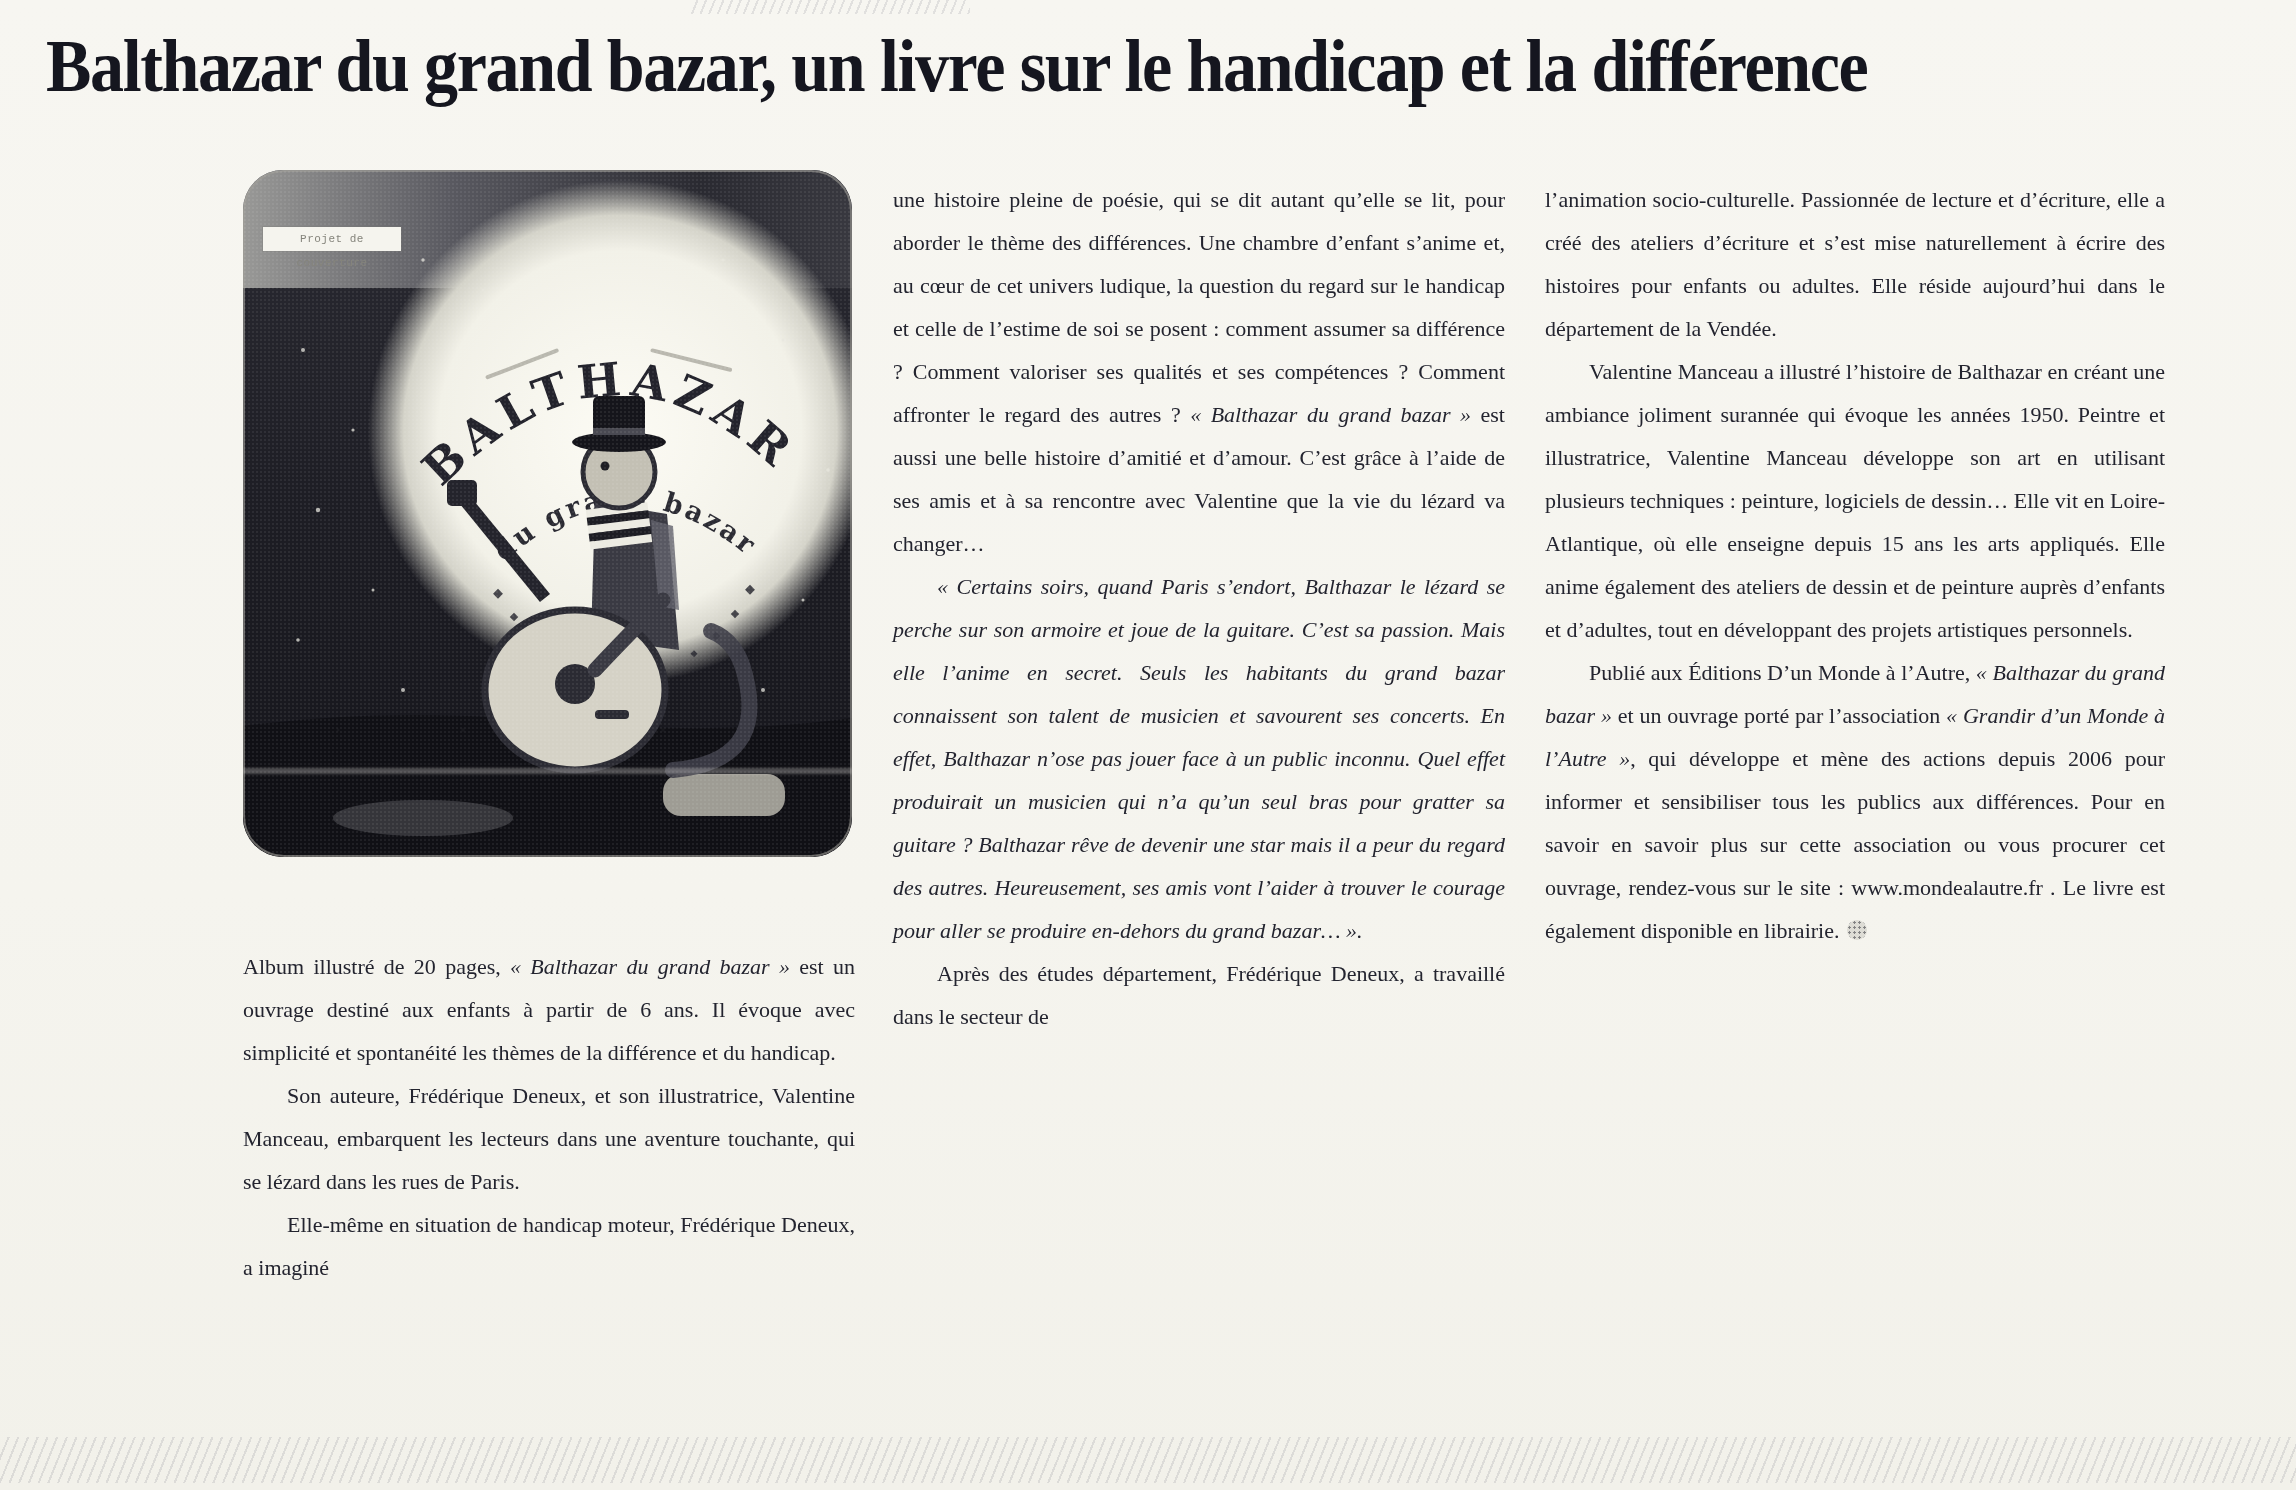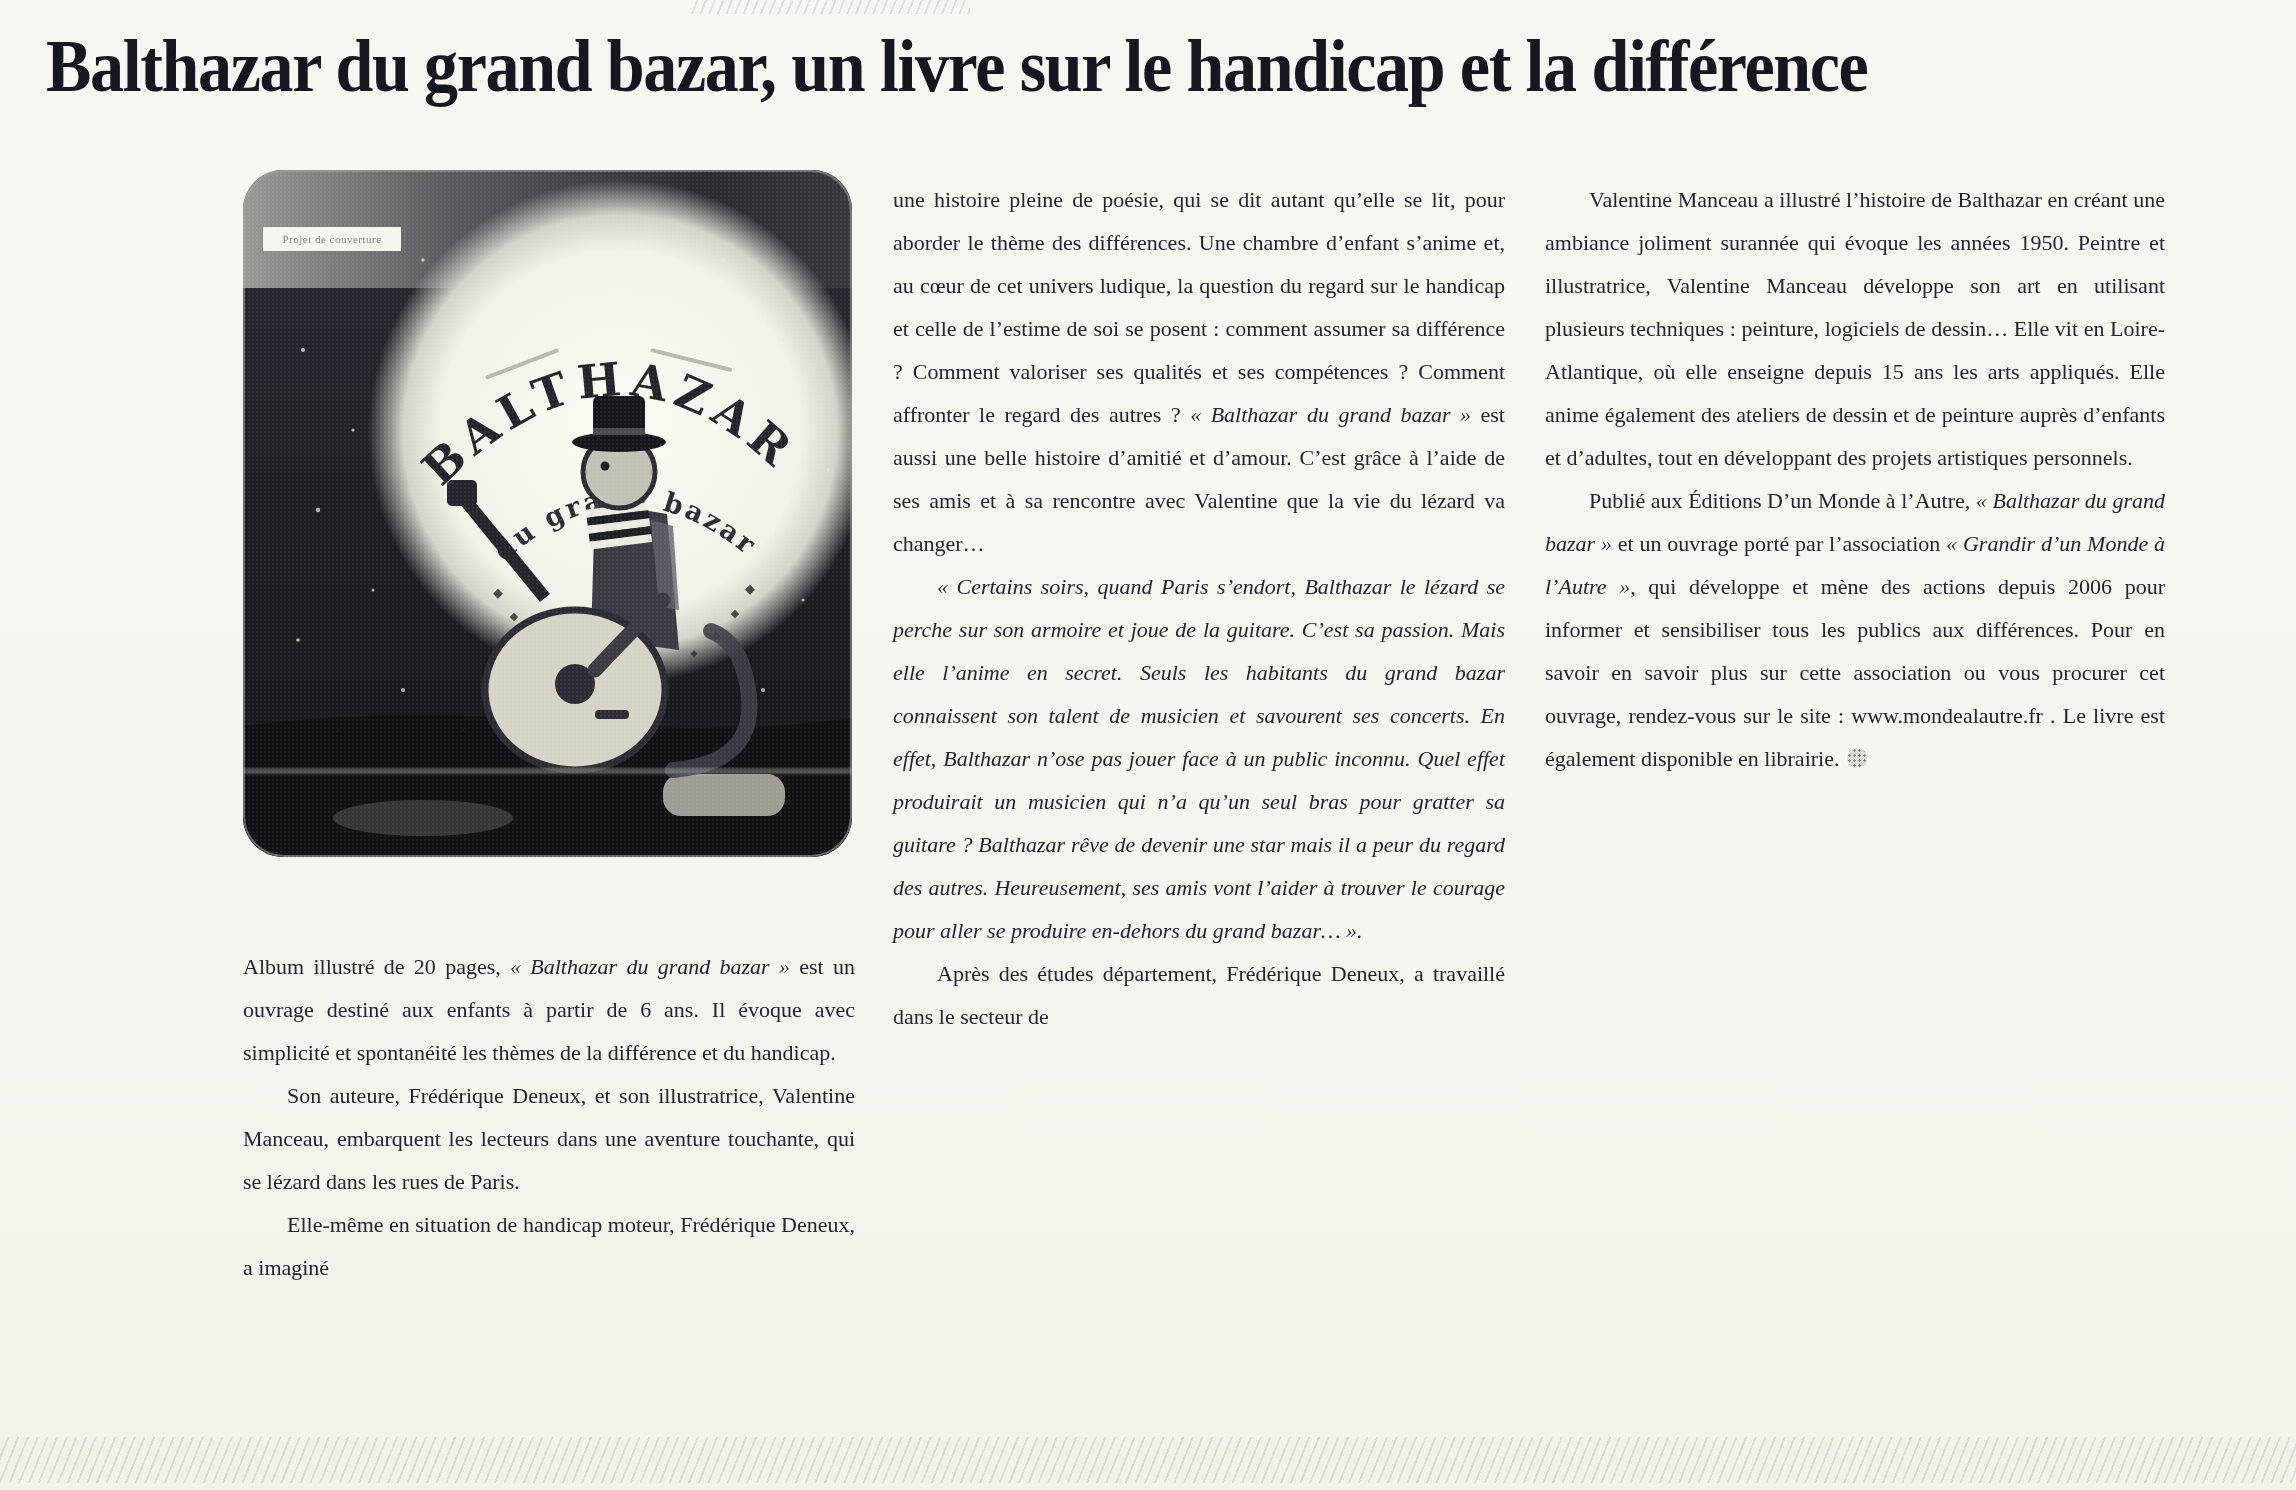--- a/index.html
+++ b/index.html
@@ -32,21 +32,21 @@
   }
   
   .cover{
     position:absolute;left:243px;top:170px;width:609px;height:687px;
     border-radius:40px;
   }
   .cover svg{display:block;}
   .cover-label{
     position:absolute;left:20px;top:57px;width:138px;height:24px;
     background:#f5f4ee;color:#85847c;
-    font-family:Liberation Serif, serif;font-size:11px;line-height:24px;
+    font-family:Liberation Mono, monospace;font-size:11px;line-height:24px;
     text-align:center;letter-spacing:.5px;filter:blur(.4px);
     box-shadow:0 0 0 1px rgba(120,120,115,.25);
   }
   .halftone{
     position:absolute;inset:0;border-radius:40px;pointer-events:none;
     background:radial-gradient(rgba(255,255,255,.07) 26%,transparent 27%) 0 0/4px 4px;
   }
   .crease{
     position:absolute;left:0;top:598px;width:100%;height:6px;
     background:rgba(243,242,236,.28);filter:blur(1px);pointer-events:none;
@@ -186,18 +186,19 @@
     <p><span>Album illustré de 20 pages, </span><span class="it">« Balthazar du grand bazar »</span><span> est un ouvrage destiné aux enfants à partir de 6 ans. Il évoque avec simplicité et spontanéité les thèmes de la différence et du handicap.</span></p>
     <p class="indent"><span>Son auteure, Frédérique Deneux, et son illustratrice, Valentine Manceau, embarquent les lecteurs dans une aventure touchante, qui se lézard dans les rues de Paris.</span></p>
     <p class="indent"><span>Elle-même en situation de handicap moteur, Frédérique Deneux, a imaginé</span></p>
   </div>
 <div id="col2" class="col">
     <p><span>une histoire pleine de poésie, qui se dit autant qu’elle se lit, pour aborder le thème des différences. Une chambre d’enfant s’anime et, au cœur de cet univers ludique, la question du regard sur le handicap et celle de l’estime de soi se posent : comment assumer sa différence ? Comment valoriser ses qualités et ses compétences ? Comment affronter le regard des autres ? </span><span class="it">« Balthazar du grand bazar »</span><span> est aussi une belle histoire d’amitié et d’amour. C’est grâce à l’aide de ses amis et à sa rencontre avec Valentine que la vie du lézard va changer…</span></p>
     <p class="indent"><span class="it">« Certains soirs, quand Paris s’endort, Balthazar le lézard se perche sur son armoire et joue de la guitare. C’est sa passion. Mais elle l’anime en secret. Seuls les habitants du grand bazar connaissent son talent de musicien et savourent ses concerts. En effet, Balthazar n’ose pas jouer face à un public inconnu. Quel effet produirait un musicien qui n’a qu’un seul bras pour gratter sa guitare ? Balthazar rêve de devenir une star mais il a peur du regard des autres. Heureusement, ses amis vont l’aider à trouver le courage pour aller se produire en-dehors du grand bazar… ».</span></p>
     <p class="indent"><span>Après des études département, Frédérique Deneux, a travaillé dans le secteur de</span></p>
   </div>
 <div id="col3" class="col">
+    <p><span>l’animation socio-culturelle. Passionnée de lecture et d’écriture, elle a créé des ateliers d’écriture et s’est mise naturellement à écrire des histoires pour enfants ou adultes. Elle réside aujourd’hui dans le département de la Vendée.</span></p>
     <p class="indent"><span>Valentine Manceau a illustré l’histoire de Balthazar en créant une ambiance joliment surannée qui évoque les années 1950. Peintre et illustratrice, Valentine Manceau développe son art en utilisant plusieurs techniques : peinture, logiciels de dessin… Elle vit en Loire-Atlantique, où elle enseigne depuis 15 ans les arts appliqués. Elle anime également des ateliers de dessin et de peinture auprès d’enfants et d’adultes, tout en développant des projets artistiques personnels.</span></p>
     <p class="indent"><span>Publié aux Éditions D’un Monde à l’Autre, </span><span class="it">« Balthazar du grand bazar »</span><span> et un ouvrage porté par l’association </span><span class="it">« Grandir d’un Monde à l’Autre »</span><span>, qui développe et mène des actions depuis 2006 pour informer et sensibiliser tous les publics aux différences. Pour en savoir en savoir plus sur cette association ou vous procurer cet ouvrage, rendez-vous sur le site : www.mondealautre.fr . Le livre est également disponible en librairie.</span><span class="end-mark"></span></p>
   </div>
 
 <div class="hatch-top"></div>
 <div class="hatch-bottom"></div>
 
 </body></html>

